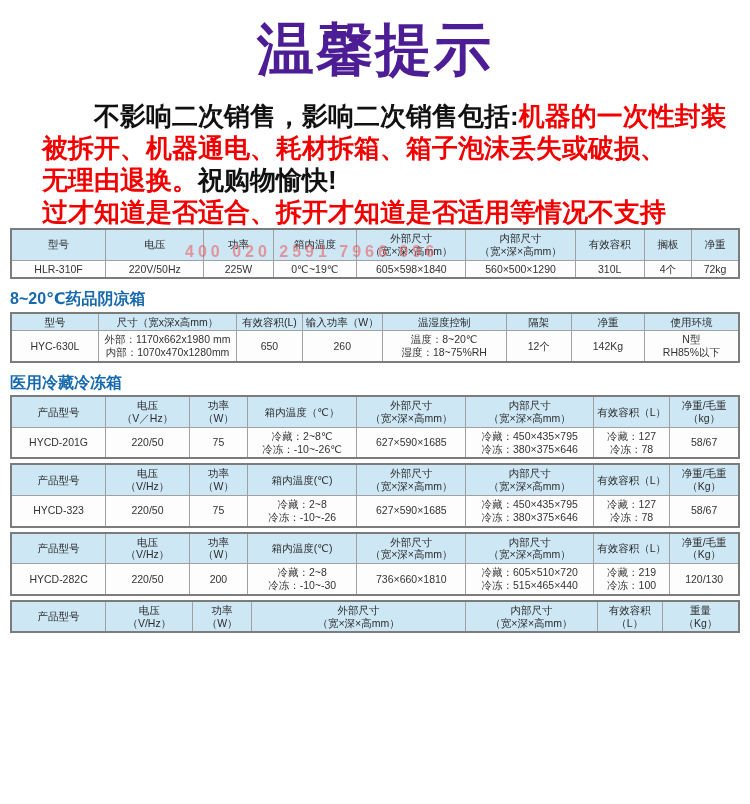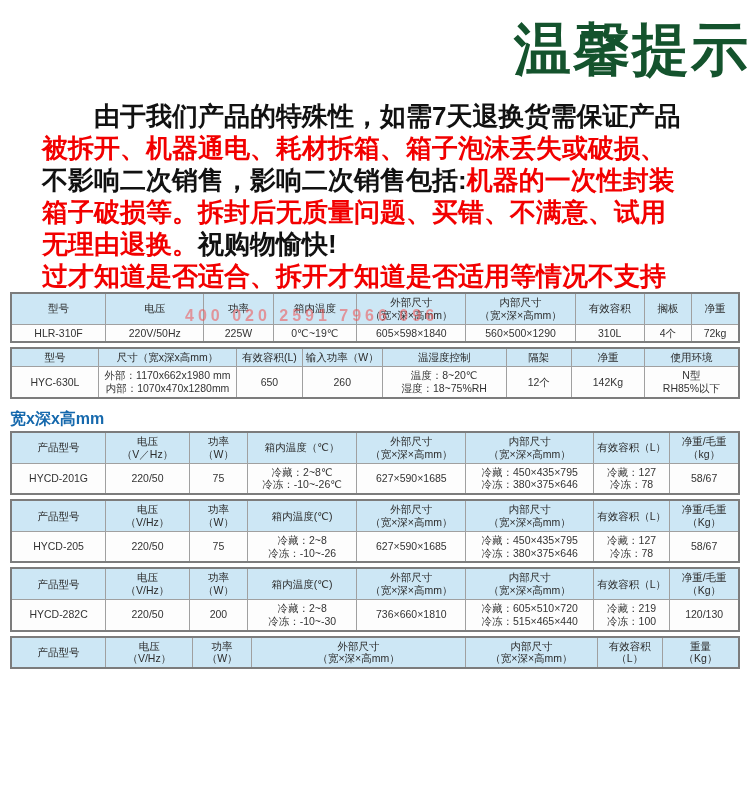--- a/index.html
+++ b/index.html
@@ -6,24 +6,24 @@
   body{
     width:750px;height:804px;overflow:hidden;
     font-family:"Liberation Sans","DejaVu Sans",sans-serif;
     -webkit-font-smoothing:antialiased;
   }
   .page{width:750px;height:804px;position:relative;background:#fff;}
 
   
   .main-title{
     margin:12px 0 0;
-    text-align:right;
+    text-align:center;
     font-size:57px;
     font-weight:900;
-    color:#14532d;
+    color:#4c1d95;
     letter-spacing:2px;
     line-height:1.3;
   }
 
   
   .notice{
     width:666px;
     margin:14px auto 0;
     font-size:26px;
     font-weight:700;
@@ -87,24 +87,22 @@
   }
 </style>
 </head>
 <body>
 
 <div class="page">
 
   <h1 class="main-title">温馨提示</h1>
 
   <div class="notice">
-      <div class="notice-line"><span class="seg-black">由于我们产品的特殊性，如需7天退换货需保证产品</span></div>
+      <div class="notice-line"><span class="seg-black">不影响二次销售，影响二次销售包括:</span><span class="seg-red">机器的一次性封装</span></div>
       <div class="notice-line"><span class="seg-red">被拆开、机器通电、耗材拆箱、箱子泡沫丢失或破损、</span></div>
-      <div class="notice-line"><span class="seg-black">不影响二次销售，影响二次销售包括:</span><span class="seg-red">机器的一次性封装</span></div>
-      <div class="notice-line"><span class="seg-red">箱子破损等。拆封后无质量问题、买错、不满意、试用</span></div>
       <div class="notice-line"><span class="seg-red">无理由退换。</span><span class="seg-black">祝购物愉快!</span></div>
       <div class="notice-line"><span class="seg-red">过才知道是否适合、拆开才知道是否适用等情况不支持</span></div>
     </div>
 
   <div class="tables-area">
 
     <div class="watermark">400 020 2591 7966 096</div>
 
     <div>
         <table class="spec-table">
@@ -143,20 +141,21 @@
               <td>605×598×1840</td>
               <td>560×500×1290</td>
               <td>310L</td>
               <td>4个</td>
               <td>72kg</td>
             </tr>
           </tbody>
         </table>
       </div>
 
+    <h2 class="section-title">8~20℃药品阴凉箱</h2>
     <div>
         <table class="spec-table">
           <colgroup>
             <col style="width: 12%;">
             <col style="width: 19%;">
             <col style="width: 9%;">
             <col style="width: 11%;">
             <col style="width: 17%;">
             <col style="width: 9%;">
             <col style="width: 10%;">
@@ -185,21 +184,21 @@
 湿度：18~75%RH</td>
               <td>12个</td>
               <td>142Kg</td>
               <td>N型
 RH85%以下</td>
             </tr>
           </tbody>
         </table>
       </div>
 
-    <h2 class="section-title">宽x深x高mm</h2>
+    <h2 class="section-title">医用冷藏冷冻箱</h2>
     <div>
         <table class="spec-table">
           <colgroup>
             <col style="width: 13%;">
             <col style="width: 11.5%;">
             <col style="width: 8%;">
             <col style="width: 15%;">
             <col style="width: 15%;">
             <col style="width: 17.5%;">
             <col style="width: 10.5%;">
@@ -263,21 +262,21 @@
 （宽×深×高mm）</th>
               <th>内部尺寸
 （宽×深×高mm）</th>
               <th>有效容积（L）</th>
               <th>净重/毛重
 （Kg）</th>
             </tr>
           </thead>
           <tbody>
             <tr>
-              <td>HYCD-205</td>
+              <td>HYCD-323</td>
               <td>220/50</td>
               <td>75</td>
               <td>冷藏：2~8
 冷冻：-10~-26</td>
               <td>627×590×1685</td>
               <td>冷藏：450×435×795
 冷冻：380×375×646</td>
               <td>冷藏：127
 冷冻：78</td>
               <td>58/67</td>

